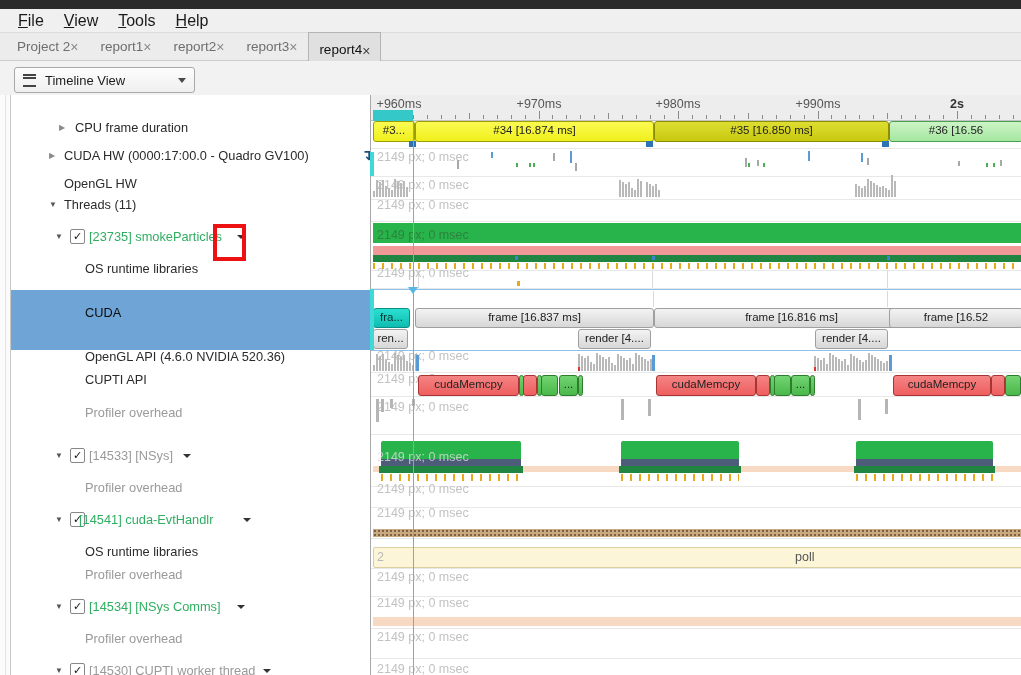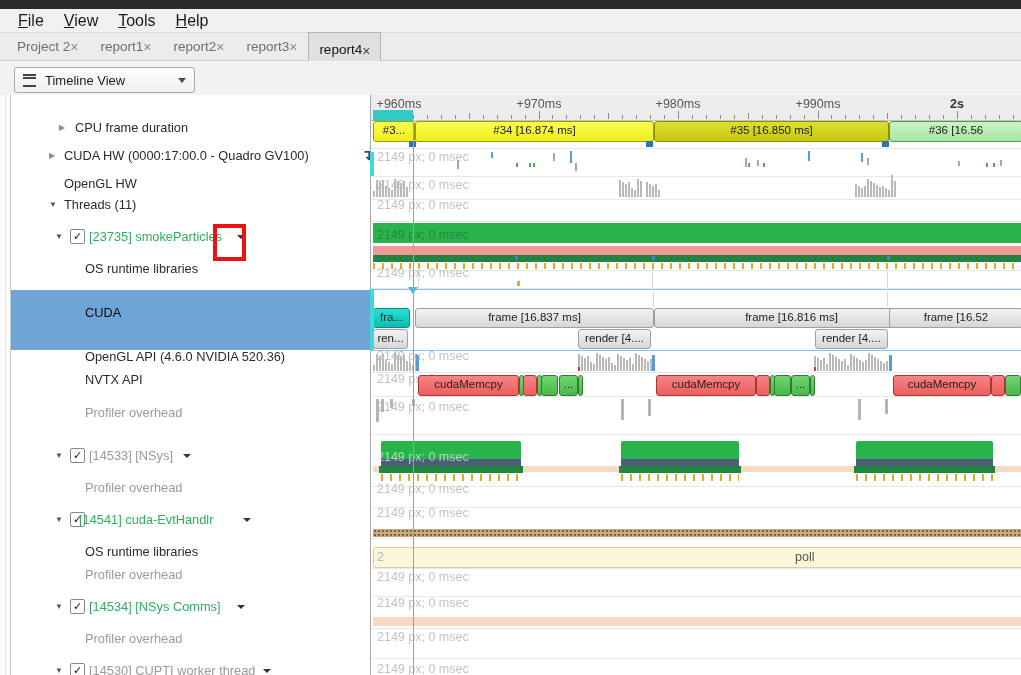--- a/index.html
+++ b/index.html
@@ -201,21 +201,21 @@
       <div class="tree-row" style="top: 259px;">
         <div class="pc" style="left: 74px; top: 2px;">OS runtime libraries</div>
       </div>
       <div class="tree-row" style="top: 303px; z-index: 2;">
         <div class="pc" style="left: 74px; top: 2px; color: rgb(12, 12, 12);">CUDA</div>
       </div>
       <div class="tree-row" style="top: 347px;">
         <div class="pc" style="left: 74px; top: 2px;">OpenGL API (4.6.0 NVIDIA 520.36)</div>
       </div>
       <div class="tree-row" style="top: 370px;">
-        <div class="pc" style="left: 74px; top: 2px;">NVTX API</div>
+        <div class="pc" style="left: 74px; top: 2px;">CUPTI API</div>
       </div>
       <div class="tree-row" style="top: 403px;">
         <div class="pc lbl-gray" style="left: 74px; top: 2px;">Profiler overhead</div>
       </div>
       <div class="tree-row" style="top: 446px;">
         <div class="pc tw-arrow" style="left: 44px; top: 5px;">▼</div>
         <div class="pc cb" style="left: 59px; top: 2px;">✓</div>
         <div class="pc lbl-gray" style="left: 78px; top: 2px;">[14533] [NSys]</div>
         <div class="pc t-caret" style="left: 172px; top: 8px;"></div>
       </div>

